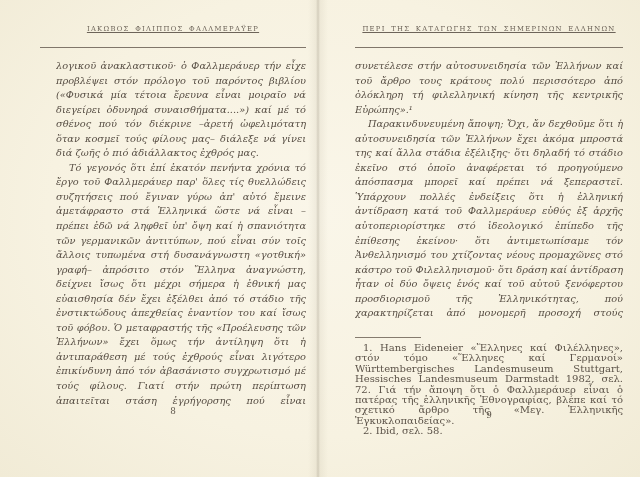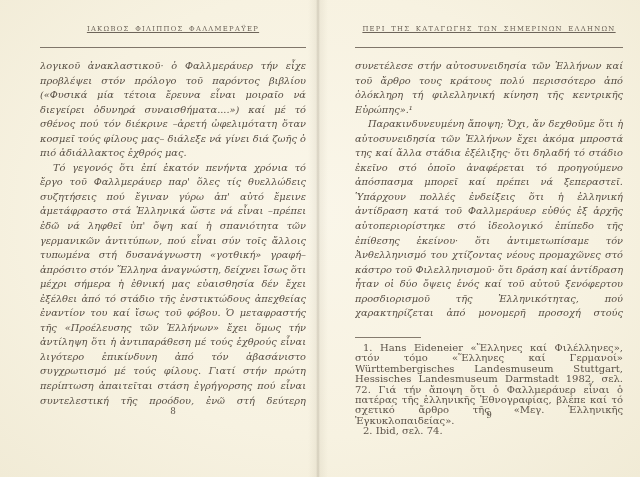--- a/index.html
+++ b/index.html
@@ -53,21 +53,21 @@
   }
   .body-text {
     margin-top: 11px;
     font-style: italic;
     font-size: 9.8px;
     line-height: 14.55px;
     color: #574e44;
     text-align: justify;
     overflow: hidden;
   }
-  .page-left  .body-text { height: 351px; }
+  .page-left  .body-text { height: 351px; margin-left: 16px; }
   .page-right .body-text { height: 262px; }
   .body-text p { margin: 0; text-indent: 13px; }
   .body-text p.no-indent { text-indent: 0; }
 
   .footnote-block {
     position: absolute;
     left: 0;
     top: 313px;
     width: 100%;
   }
@@ -114,19 +114,19 @@
   <div class="page page-right">
     <div class="running-header">ΠΕΡΙ ΤΗΣ ΚΑΤΑΓΩΓΗΣ ΤΩΝ ΣΗΜΕΡΙΝΩΝ ΕΛΛΗΝΩΝ</div>
     <div class="body-text">
       <p class="no-indent">συνετέλεσε στήν αὐτοσυνειδησία τῶν Ἑλλήνων καί τοῦ ἄρθρο τους κράτους πολύ περισσότερο ἀπό ὁλόκληρη τή φιλελληνική κίνηση τῆς κεντρικῆς Εὐρώπης».¹</p>
       <p>Παρακινδυνευμένη ἄποψη; Ὄχι, ἄν δεχθοῦμε ὅτι ἡ αὐτοσυνειδησία τῶν Ἑλλήνων ἔχει ἀκόμα μπροστά της καί ἄλλα στάδια ἐξέλιξης· ὅτι δηλαδή τό στάδιο ἐκεῖνο στό ὁποῖο ἀναφέρεται τό προηγούμενο ἀπόσπασμα μπορεῖ καί πρέπει νά ξεπεραστεῖ. Ὑπάρχουν πολλές ἐνδείξεις ὅτι ἡ ἑλληνική ἀντίδραση κατά τοῦ Φαλλμεράυερ εὐθύς ἐξ ἀρχῆς αὐτοπεριορίστηκε στό ἰδεολογικό ἐπίπεδο τῆς ἐπίθεσης ἐκείνου· ὅτι ἀντιμετωπίσαμε τόν Ἀνθελληνισμό του χτίζοντας νέους προμαχῶνες στό κάστρο τοῦ Φιλελληνισμοῦ· ὅτι δράση καί ἀντίδραση ἦταν οἱ δύο ὄψεις ἑνός καί τοῦ αὐτοῦ ξενόφερτου προσδιορισμοῦ τῆς Ἑλληνικότητας, πού χαρακτηρίζεται ἀπό μονομερῆ προσοχή στούς ἀρχαίους Ἕλληνες καί ἀνικανότητα νά πλησιάσει δημιουργικά τήν ἑλληνική πραγματικότητα, τό ἑλληνικό πνεῦμα καί πολιτισμό ὅλων τῶν ἐποχῶν».² Ἄν κάπου ἐκεῖ βρίσκεται ἡ ἀλήθεια, ὁ Φαλλμεράυερ θά ἀξιολογηθεῖ κάποτε ὄχι ὡς ἐχθρός γενικά τοῦ Ἑλληνισμοῦ, ἀλλά μίας συγκεκριμένης ἱστορικῆς μορφῆς ἰδανιστικοῦ Φιλελληνισμοῦ· καί ἡ χρησιμότητά του γιά τούς Ἕλληνες θά φανεῖ ὅμοια μέ ἐκείνη τοῦ παθογόνου μικροβίου, πού ἐσκεμμένα εἰσάγεται στόν ὀργανισμό γιά νά τόν ἀπαλλάξει ἀπό τά ὅμοιά του.</p>
     </div>
     <div class="footnote-block">
       <div class="footnote-rule"></div>
       <div class="footnotes">
         <p>1. Hans Eideneier «Ἕλληνες καί Φιλέλληνες», στόν τόμο «Ἕλληνες καί Γερμανοί» Württembergisches Landesmuseum Stuttgart, Hessisches Landesmuseum Darmstadt 1982, σελ. 72. Γιά τήν ἄποψη ὅτι ὁ Φαλλμεράυερ εἶναι ὁ πατέρας τῆς ἑλληνικῆς Ἐθνογραφίας, βλέπε καί τό σχετικό ἄρθρο τῆς «Μεγ. Ἑλληνικῆς Ἐγκυκλοπαιδείας».</p>
-        <p>2. Ibid, σελ. 74.</p>
+        <p>2. Ibid, σελ. 58.</p>
       </div>
     </div>
     <div class="page-number">9</div>
   </div>
 
 </div>
 
 </body></html>

